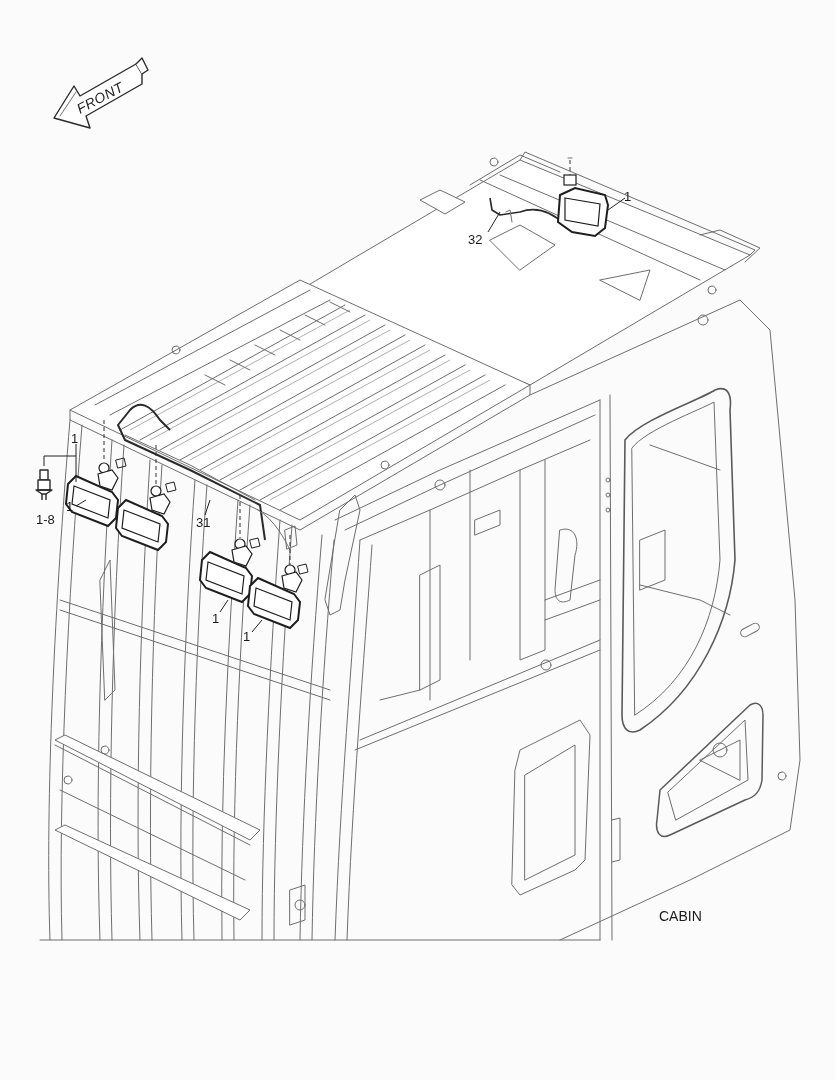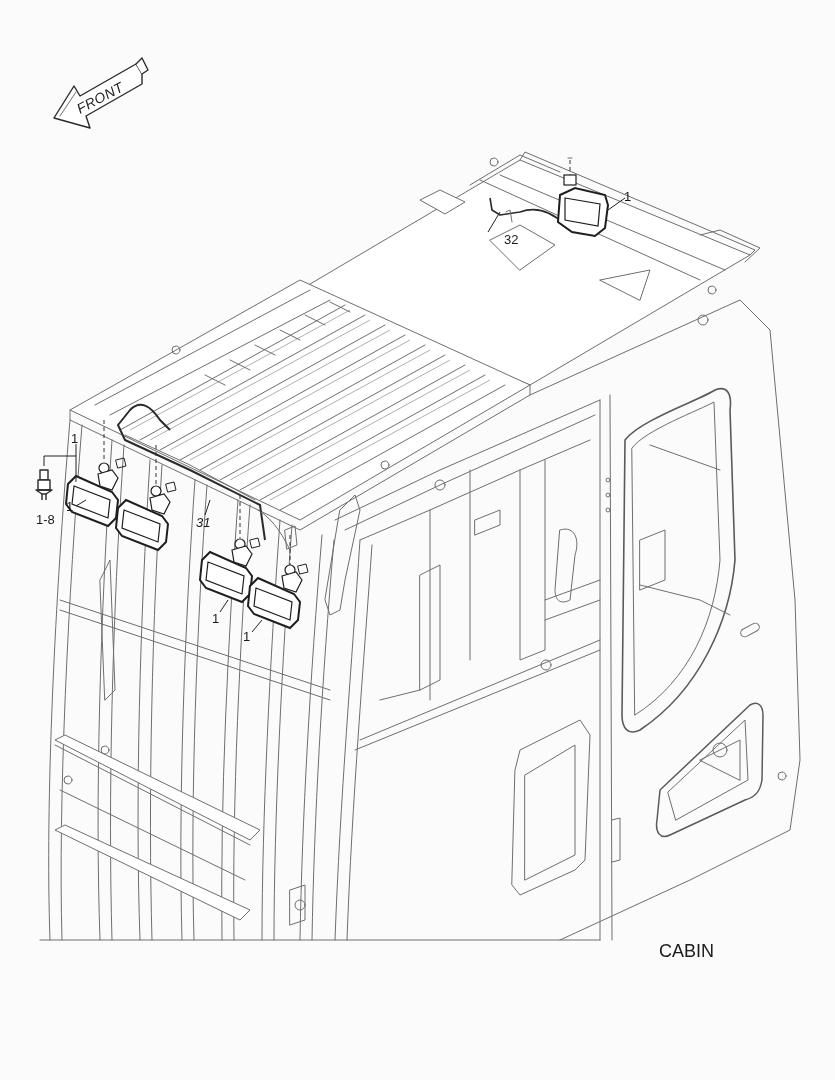--- a/index.html
+++ b/index.html
@@ -234,22 +234,22 @@
     <path class="leader" d="M44,466 L44,456 L76,456 L76,444"></path>
     <path class="leader" d="M76,456 L76,482"></path>
     <path class="leader" d="M86,500 L76,506"></path>
     <path class="leader" d="M210,500 L205,515"></path>
     <path class="leader" d="M228,600 L220,612"></path>
     <path class="leader" d="M262,620 L252,632"></path>
   </g>
 </svg>
 
 <span class="callout" style="left:624px;top:190px;">1</span>
-<span class="callout" style="left:504px;top:233px;">32</span>
+<span class="callout" style="left:468px;top:233px;">32</span>
 <span class="callout" style="left:71px;top:432px;">1</span>
 <span class="callout" style="left:36px;top:513px;">1-8</span>
 <span class="callout" style="left:66px;top:500px;">1</span>
-<span class="callout" style="left:196px;top:516px;font-style:italic;">31</span>
+<span class="callout" style="left:196px;top:516px;">31</span>
 <span class="callout" style="left:212px;top:612px;">1</span>
 <span class="callout" style="left:243px;top:630px;">1</span>
-<span class="callout" style="left:659px;top:942px;font-size:18px;">CABIN</span>
+<span class="callout" style="left:659px;top:909px;font-size:14px;">CABIN</span>
 
 </div>
 
 </body></html>

